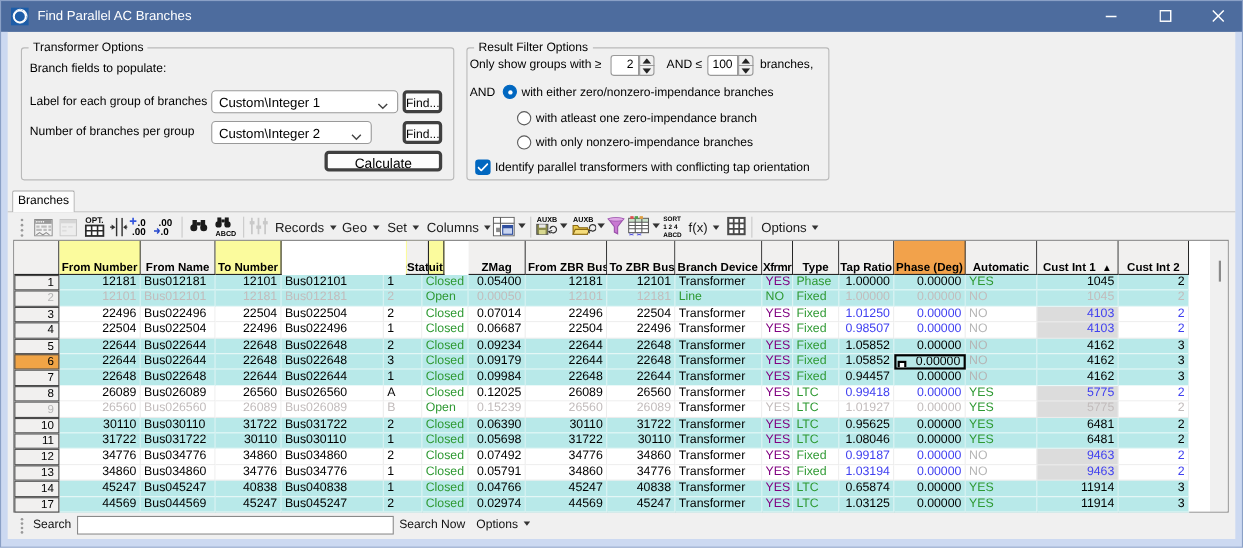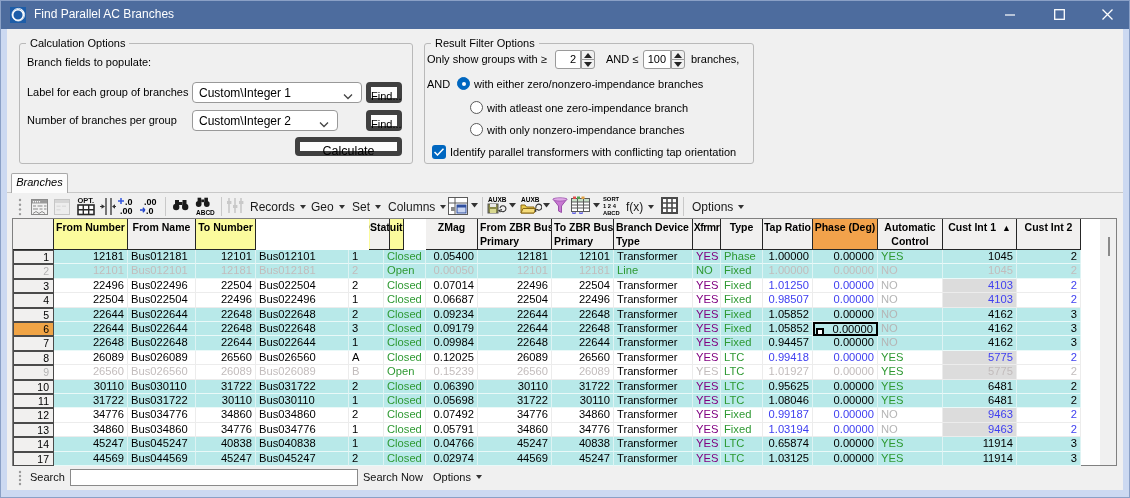--- a/index.html
+++ b/index.html
@@ -10,38 +10,38 @@
 #appicon { position:absolute; left:10px; top:7px; width:16px; height:16px; background:#1d5da8; }
 #winborder { position:absolute; left:0; top:0; width:1130px; height:498px; border:1px solid #8aa0c6; pointer-events:none; }
 #bl { position:absolute; left:0; top:29px; width:7px; height:469px; background:#ccd9f1; }
 #br { position:absolute; left:1123px; top:29px; width:7px; height:469px; background:#ccd9f1; }
 #bb { position:absolute; left:0; top:490px; width:1130px; height:8px; background:#ccd9f1; }
 .gbox { position:absolute; border:1px solid #b9b9b9; border-radius:3px; }
 .gboxlbl { position:absolute; top:-8px; background:#f0f0f0; padding:0 4px; font-size:11px; color:#000; line-height:15px;}
 .lbl { position:absolute; font-size:11px; color:#000; white-space:nowrap; }
 .combo { position:absolute; height:21px; background:#fff; border:1px solid #999; border-radius:4px; font-size:12px; padding:3px 0 0 6px; }
 .combo .chev { position:absolute; right:8px; top:6px; }
-.btn { position:absolute; background:#fdfdfd; border:5px solid #404040; border-radius:4px; font-size:11px; text-align:center; }
+.btn { position:absolute; background:#fdfdfd; border:3px solid #404040; border-radius:4px; font-size:11px; text-align:center; }
 .spinf { position:absolute; width:26px; height:19px; background:#fff; border:1px solid #9a9a9a; border-radius:3px 0 0 3px; font-size:11px; text-align:right; padding:2px 4px 0 0; }
 .spinb { position:absolute; width:14px; height:19px; }
 .spinb div { position:absolute; left:0; width:14px; height:10px; background:#f0f0f0; border:1px solid #999; }
 .spinb .up { top:0; border-radius:0 3px 0 0; }
 .spinb .dn { top:9px; border-radius:0 0 3px 0; }
 .radio { position:absolute; width:13px; height:13px; border-radius:50%; background:#fff; border:1px solid #5a5a5a; }
 .radio.on { background:#0067c0; border:1px solid #0067c0; }
 .radio.on::after { content:""; position:absolute; left:3.5px; top:3.5px; width:4px; height:4px; border-radius:50%; background:#fff; }
 .chk { position:absolute; width:14px; height:14px; border-radius:3px; background:#0067c0; }
-#tab { position:absolute; left:11px; top:173px; width:57px; height:20px; background:#fcfcfc; border:1px solid #a8a8a8; border-bottom:none; border-radius:2px 2px 0 0; font-size:11px; text-align:center; padding-top:2px; z-index:3;font-style:italic;}
+#tab { position:absolute; left:11px; top:173px; width:57px; height:20px; background:#fcfcfc; border:1px solid #a8a8a8; border-bottom:none; border-radius:2px 2px 0 0; font-size:11px; text-align:center; padding-top:2px; z-index:3;}
 #tabline { position:absolute; left:7px; top:192px; width:1116px; height:1px; background:#c8c8c8; z-index:2;}
 .tbt { position:absolute; top:200px; font-size:12px; color:#1a1a1a; white-space:nowrap; }
 .tsep { position:absolute; top:197px; width:1px; height:19px; background:#c9c9c9; }
 .dar { display:inline-block; width:0; height:0; border-left:3.5px solid transparent; border-right:3.5px solid transparent; border-top:4px solid #333; margin-left:5px; vertical-align:2px; }
 
 #grid { position:absolute; left:12px; top:218px; width:1105px; height:248px; border:1px solid #808080; background:#fff; }
-#grid .h { position:absolute; top:0; height:31px; background:#f1f0ef; border-right:1px solid #262626; border-bottom:1px solid #262626; font-size:10.5px; font-weight:bold; text-align:center; line-height:13.5px; padding-top:2px; overflow:hidden; white-space:nowrap;}
+#grid .h { position:absolute; top:0; height:31px; background:#f1f0ef; border-right:1px solid #262626; border-bottom:1px solid #262626; font-size:10.5px; font-weight:bold; text-align:center; line-height:13.5px; padding-top:18px; overflow:hidden; white-space:nowrap;}
 #grid .hwrap { white-space:normal; text-align:left; padding-left:2px; }
 #grid .hwrapc { white-space:normal; }
 #grid .hy { background:#fbfb9d; }
 #grid .ho { background:#f2a24b; }
 #grid .hempty { border-right:1px solid #262626; }
 #grid .rh { position:absolute; background:#f1f0ef; border:1px solid #4a4a4a; font-size:10.5px; text-align:right; padding-right:4px; line-height:12.5px; z-index:2;}
 #grid .rhsel { background:#f0a446; }
 #grid .d { position:absolute; font-size:11.2px; line-height:13.6px; white-space:nowrap; overflow:hidden; }
 #grid .dr { text-align:right; padding-right:3px; }
 #grid .dl { text-align:left; padding-left:3px; }
@@ -71,21 +71,21 @@
 <svg class="abs" style="left:1054px;top:9px" width="12" height="12" viewBox="0 0 12 12">
     <rect x="0.7" y="0.7" width="9.6" height="9.6" fill="none" stroke="#fff" stroke-width="1.3"></rect>
   </svg>
 <svg class="abs" style="left:1102px;top:9px" width="12" height="12" viewBox="0 0 12 12">
     <path d="M0.5 0.5 L10.5 10.5 M10.5 0.5 L0.5 10.5" stroke="#fff" stroke-width="1.3"></path>
   </svg>
 <div id="bl"></div>
 <div id="br"></div>
 <div id="bb"></div>
 <div class="gbox" style="left:19px;top:43px;width:394px;height:121px">
-    <div class="gboxlbl" style="left:6px">Calculation Options</div>
+    <div class="gboxlbl" style="left:6px">Transformer Options</div>
   </div>
 <div class="lbl" style="left:27px;top:56px">Branch fields to populate:</div>
 <div class="lbl" style="left:27px;top:86px">Label for each group of branches</div>
 <div class="combo" style="left:192px;top:82px;width:170px">Custom\Integer 1<span class="chev"><svg width="10" height="7" viewBox="0 0 10 7">
         <path d="M1 1.5 L5 5.5 L9 1.5" fill="none" stroke="#444" stroke-width="1.3"></path>
       </svg></span></div>
 <div class="btn" style="left:366px;top:82px;width:36px;height:21px;padding-top:3px">Find...</div>
 <div class="lbl" style="left:27px;top:114px">Number of branches per group</div>
 <div class="combo" style="left:192px;top:110px;width:146px">Custom\Integer 2<span class="chev"><svg width="10" height="7" viewBox="0 0 10 7">
         <path d="M1 1.5 L5 5.5 L9 1.5" fill="none" stroke="#444" stroke-width="1.3"></path>

